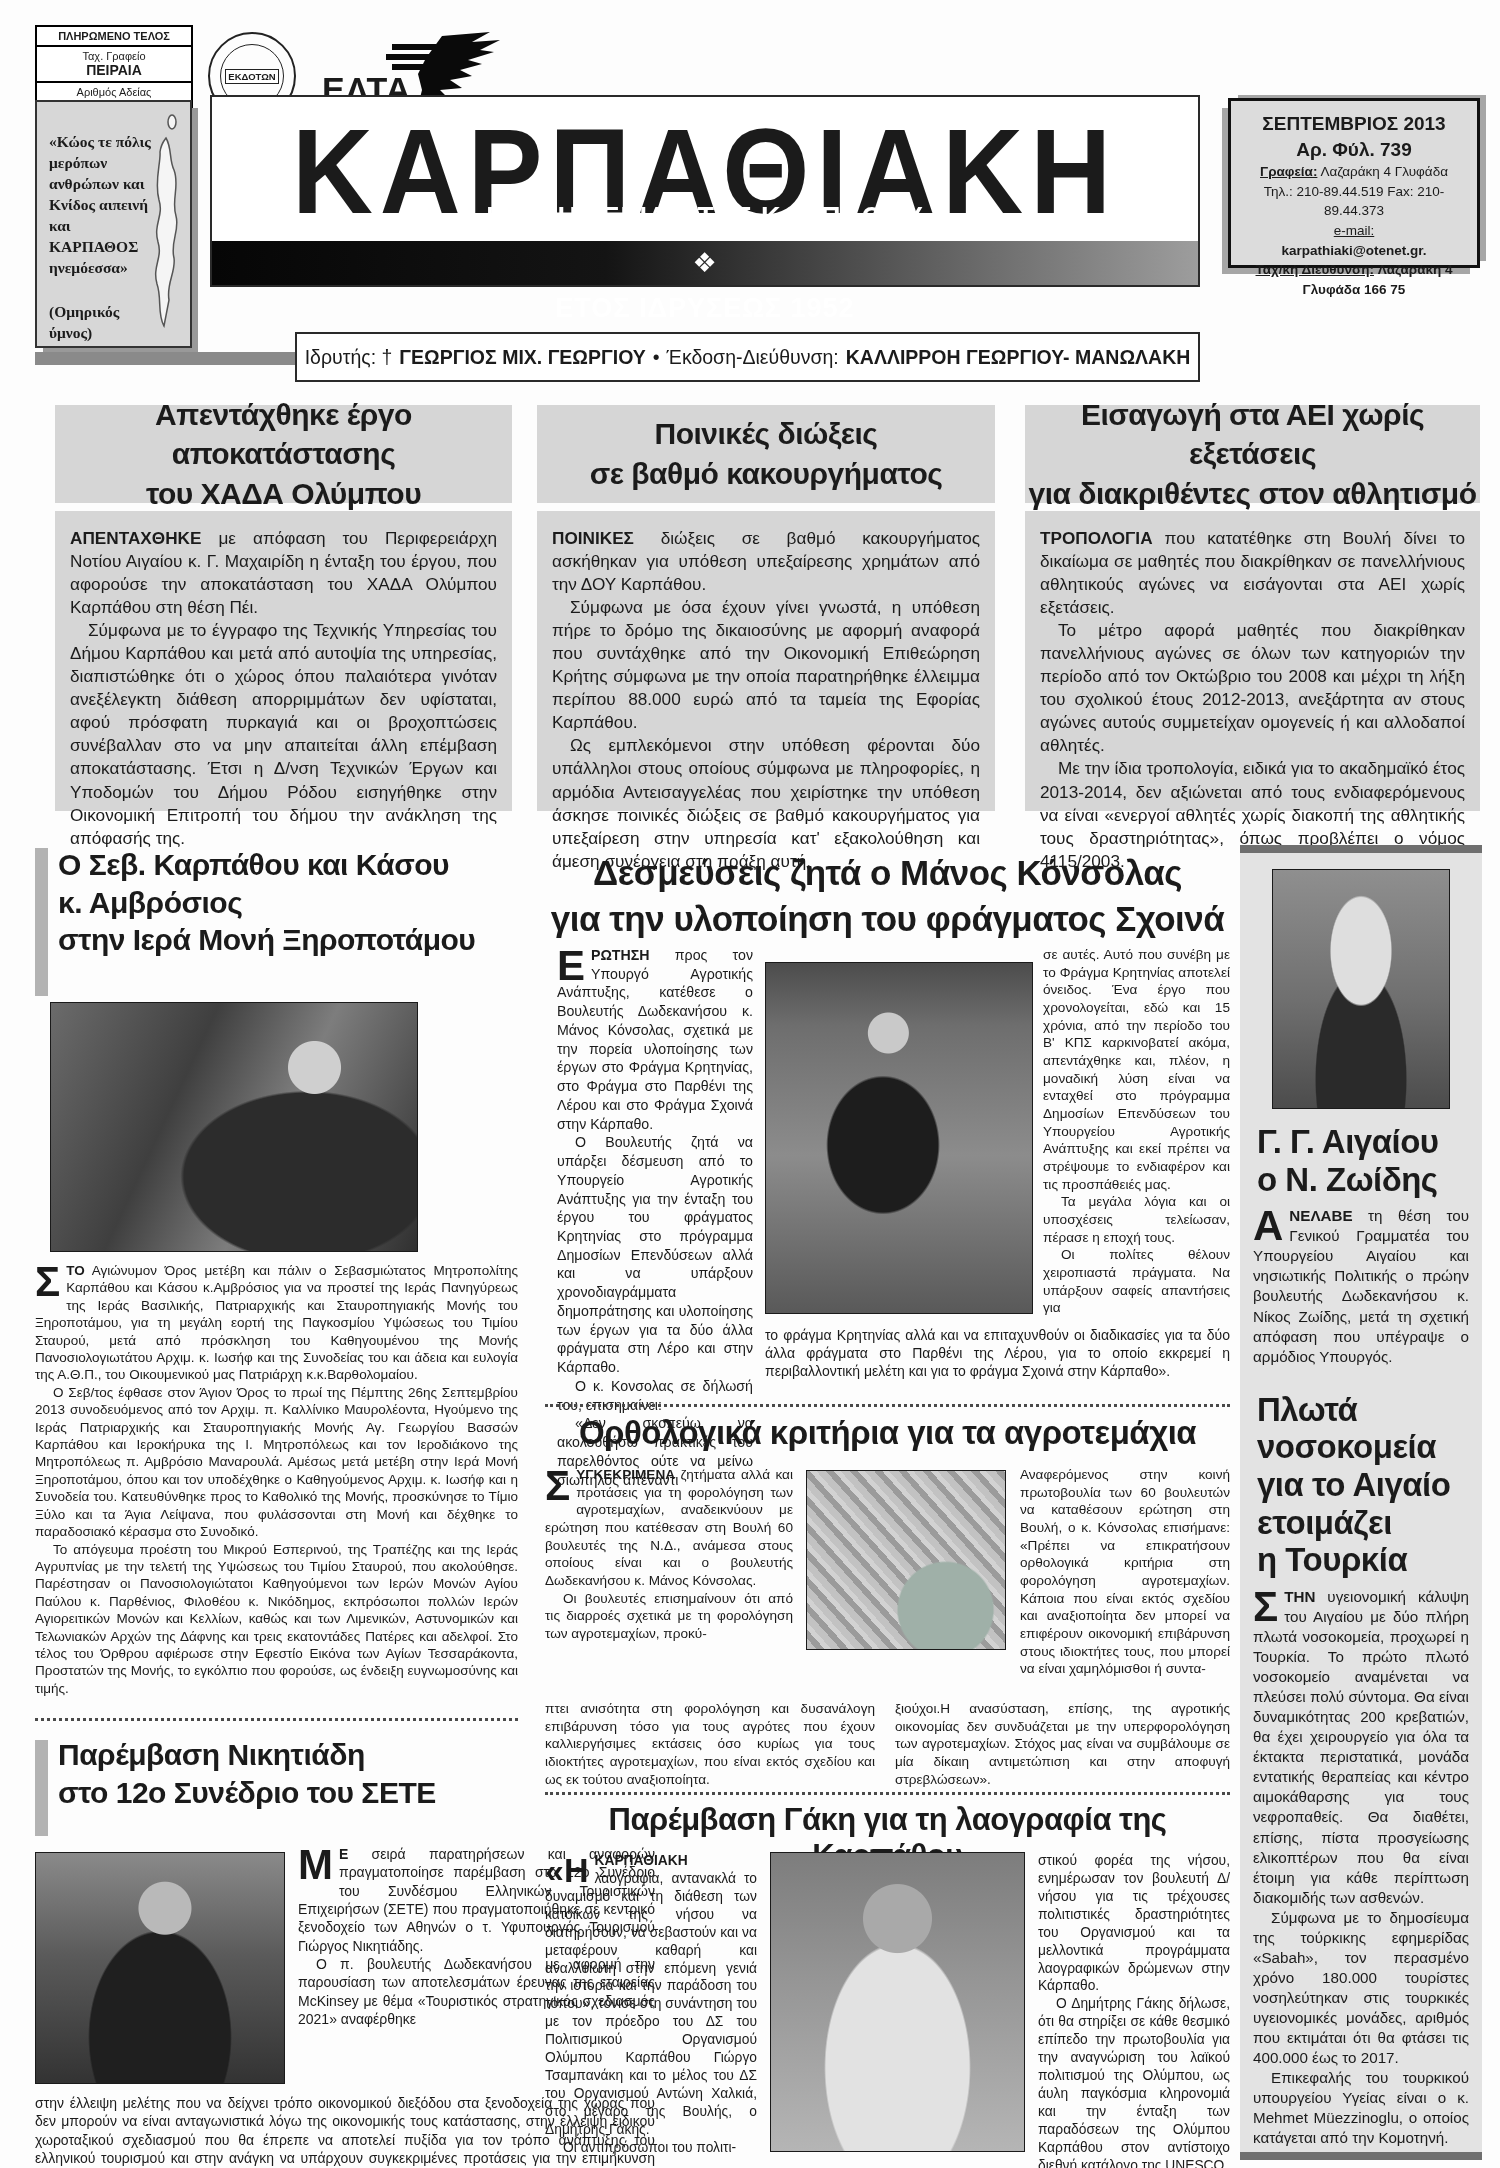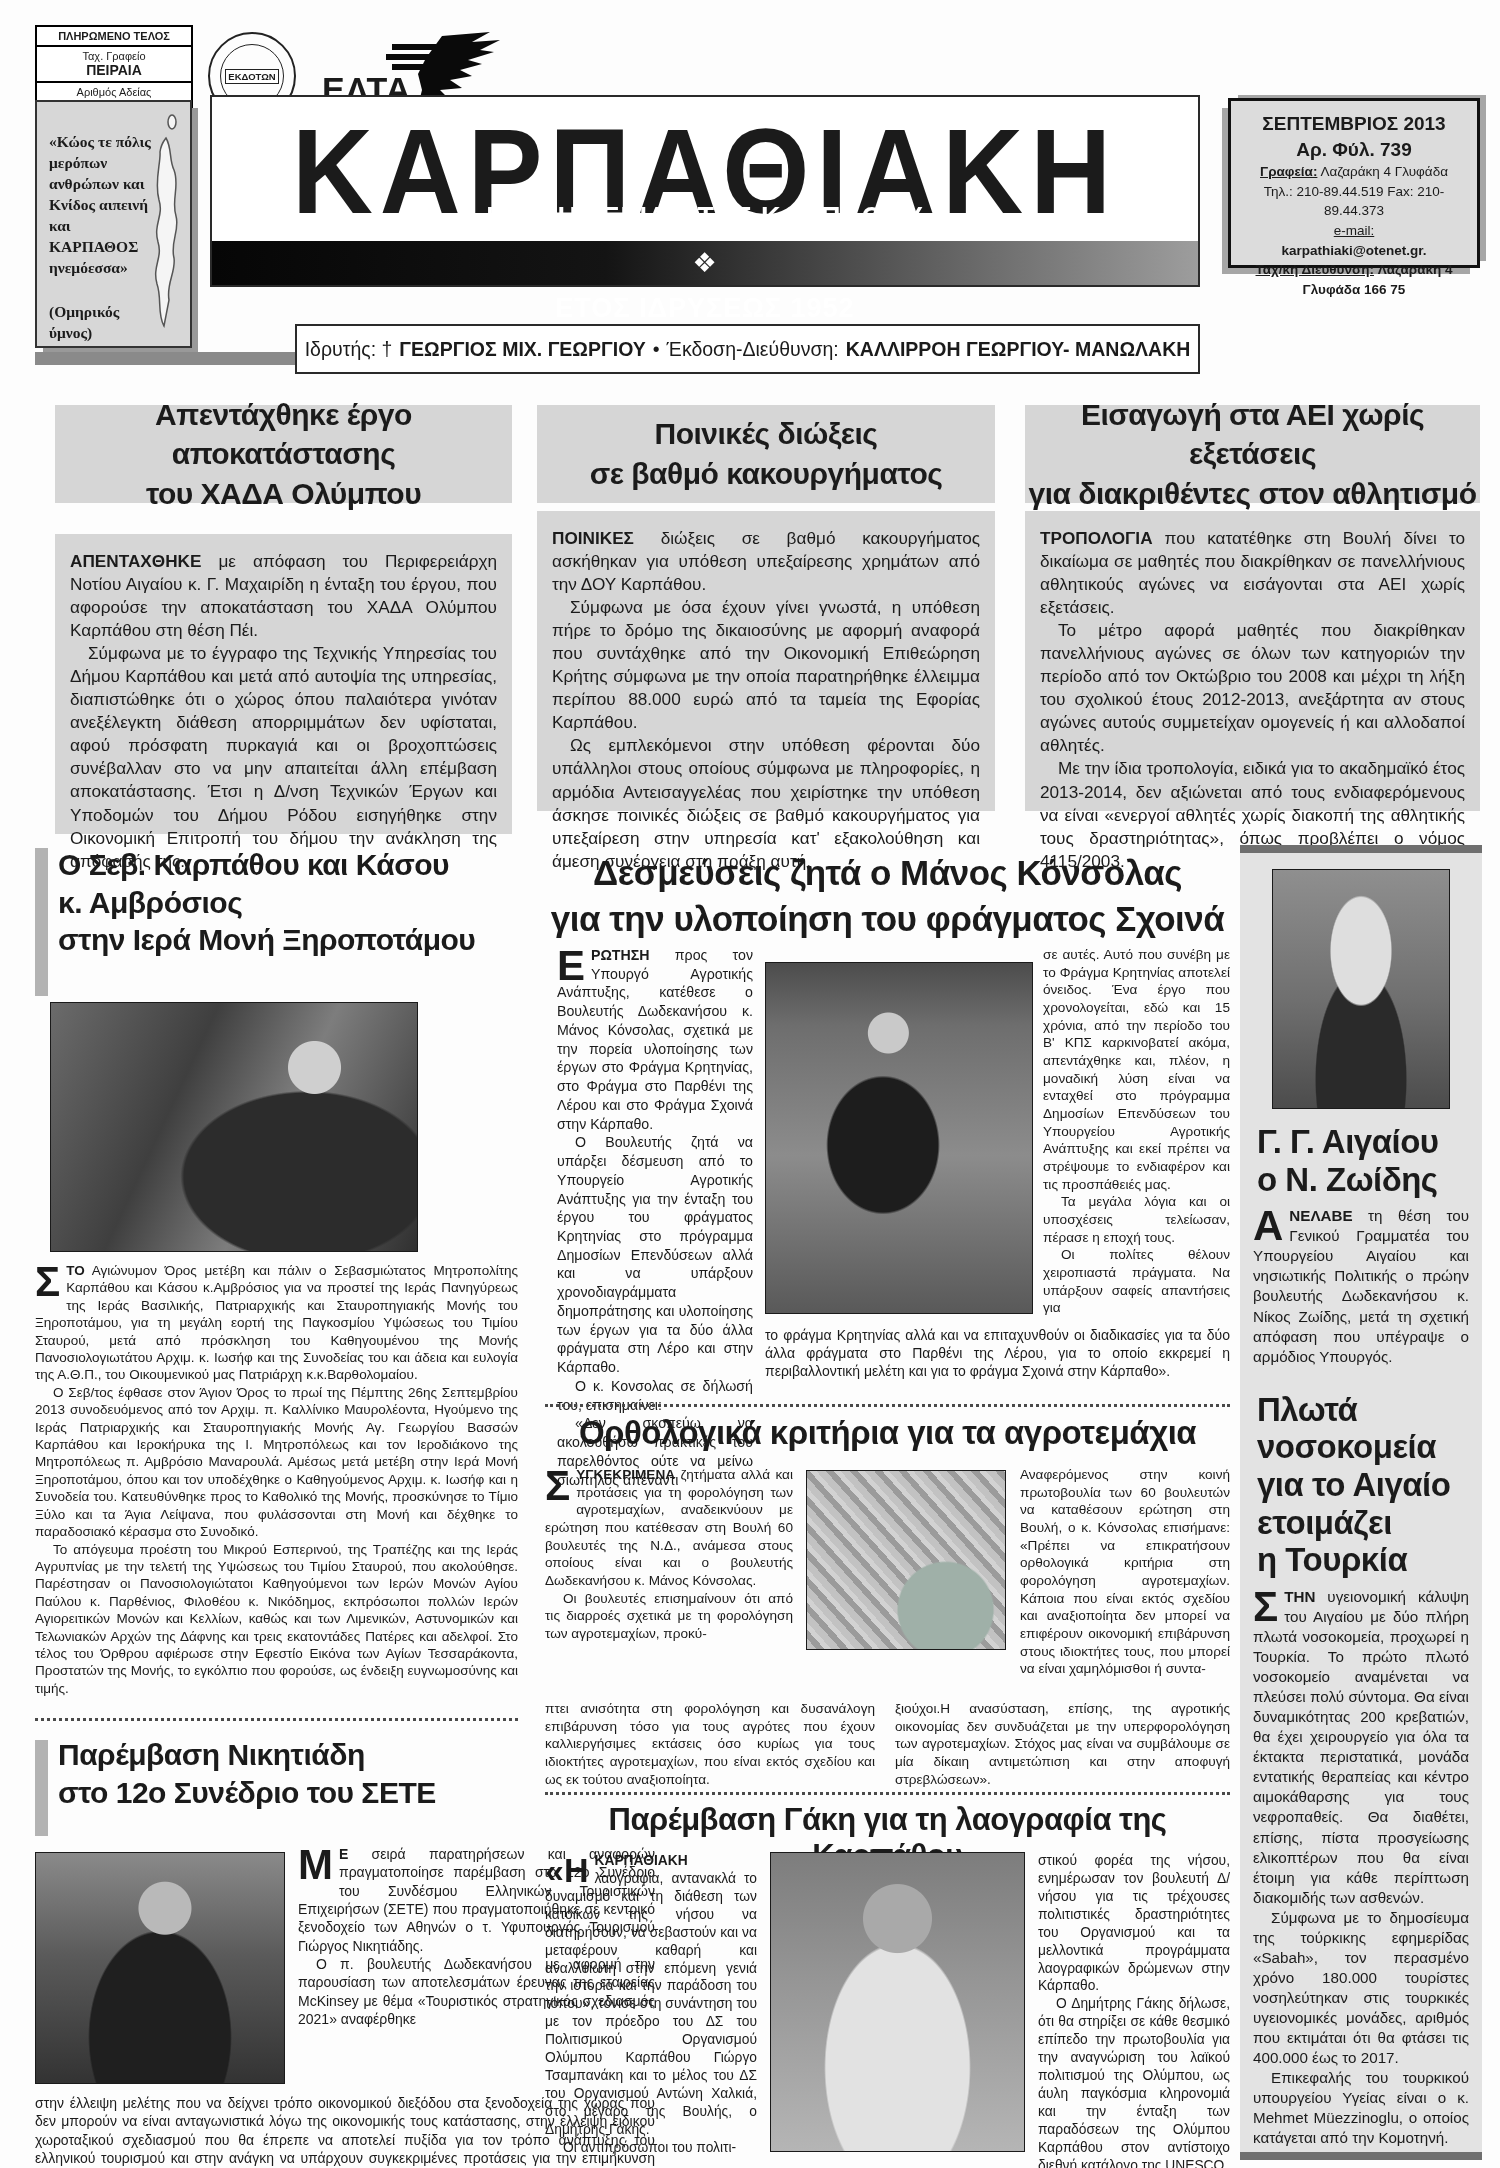--- a/index.html
+++ b/index.html
@@ -25,21 +25,21 @@
   .quote-box{background:#d7d7d7;border:2px solid #333;box-shadow:7px 7px 0 -1px #999;box-sizing:border-box;padding:30px 8px 8px 12px;}
   .quote-box .qt{font-family:"Liberation Serif","DejaVu Serif",serif;font-weight:bold;font-size:15.5px;line-height:1.35;width:108px;}
   .masthead-box{border:2px solid #2a2a2a;background:#fff;box-sizing:border-box;}
   .mast-title{font-size:112px;font-weight:bold;letter-spacing:7px;text-align:center;line-height:138px;
               transform:scaleY(1.08);transform-origin:top center;white-space:nowrap;}
   .banner{position:absolute;left:0;right:0;bottom:0;height:44px;
           background:linear-gradient(90deg,#060606 0%,#141414 40%,#9d9d9d 100%);
           color:#fff;display:flex;align-items:center;justify-content:center;gap:14px;
           font-size:27px;font-weight:bold;letter-spacing:1px;flex-direction:column;}
   .founder-box{border:2px solid #2a2a2a;background:#fff;display:flex;align-items:center;justify-content:center;
-               gap:7px;font-size:19.5px;box-sizing:border-box;}
+               gap:7px;font-size:19.5px;box-sizing:border-box;margin-top:8px;}
   .issue-box{background:#dcdcdc;border:3px solid #111;box-shadow:-8px 8px 0 -2px #a6a6a6,8px -5px 0 -2px #a6a6a6;
              box-sizing:border-box;text-align:center;padding:10px 6px;}
   .issue-box .b1{font-size:19px;font-weight:bold;line-height:1.35;}
   .issue-box .sm{font-size:13.5px;line-height:1.45;}
   .u{text-decoration:underline;}
   
   .hbox{background:#d6d6d6;box-sizing:border-box;display:flex;align-items:center;justify-content:center;}
   .hbox .t{font-size:30px;font-weight:bold;letter-spacing:-0.5px;line-height:1.32;text-align:center;}
   .bbox{background:#d6d6d6;box-sizing:border-box;padding:16px 15px;font-size:17.2px;line-height:1.34;}
   
@@ -129,21 +129,21 @@
     <b>Γλυφάδα 166 75</b>
   </div>
 </div>
 
 <div class="abs hbox" style="left:55px;top:405px;width:457px;height:98px;">
   <div class="t">
     <span>Απεντάχθηκε έργο αποκατάστασης</span><br>
     <span>του ΧΑΔΑ Ολύμπου</span>
   </div>
 </div>
-<div class="abs bbox j" style="left:55px;top:511px;width:457px;height:300px;margin-top:23px;">
+<div class="abs bbox j" style="left:55px;top:511px;width:457px;height:300px;">
   <p class="ni"><b class="lead">ΑΠΕΝΤΑΧΘΗΚΕ</b><span> με απόφαση του Περιφερειάρχη Νοτίου Αιγαίου κ. Γ. Μαχαιρίδη η ένταξη του έργου, που αφορούσε την αποκατάσταση του ΧΑΔΑ Ολύμπου Καρπάθου στη θέση Πέι.</span></p>
   <p>Σύμφωνα με το έγγραφο της Τεχνικής Υπηρεσίας του Δήμου Καρπάθου και μετά από αυτοψία της υπηρεσίας, διαπιστώθηκε ότι ο χώρος όπου παλαιότερα γινόταν ανεξέλεγκτη διάθεση απορριμμάτων δεν υφίσταται, αφού πρόσφατη πυρκαγιά και οι βροχοπτώσεις συνέβαλλαν στο να μην απαιτείται άλλη επέμβαση αποκατάστασης. Έτσι η Δ/νση Τεχνικών Έργων και Υποδομών του Δήμου Ρόδου εισηγήθηκε στην Οικονομική Επιτροπή του δήμου την ανάκληση της απόφασής της.</p>
 </div>
 
 <div class="abs hbox" style="left:537px;top:405px;width:458px;height:98px;">
   <div class="t">
     <span>Ποινικές διώξεις</span><br>
     <span>σε βαθμό κακουργήματος</span>
   </div>
 </div>

